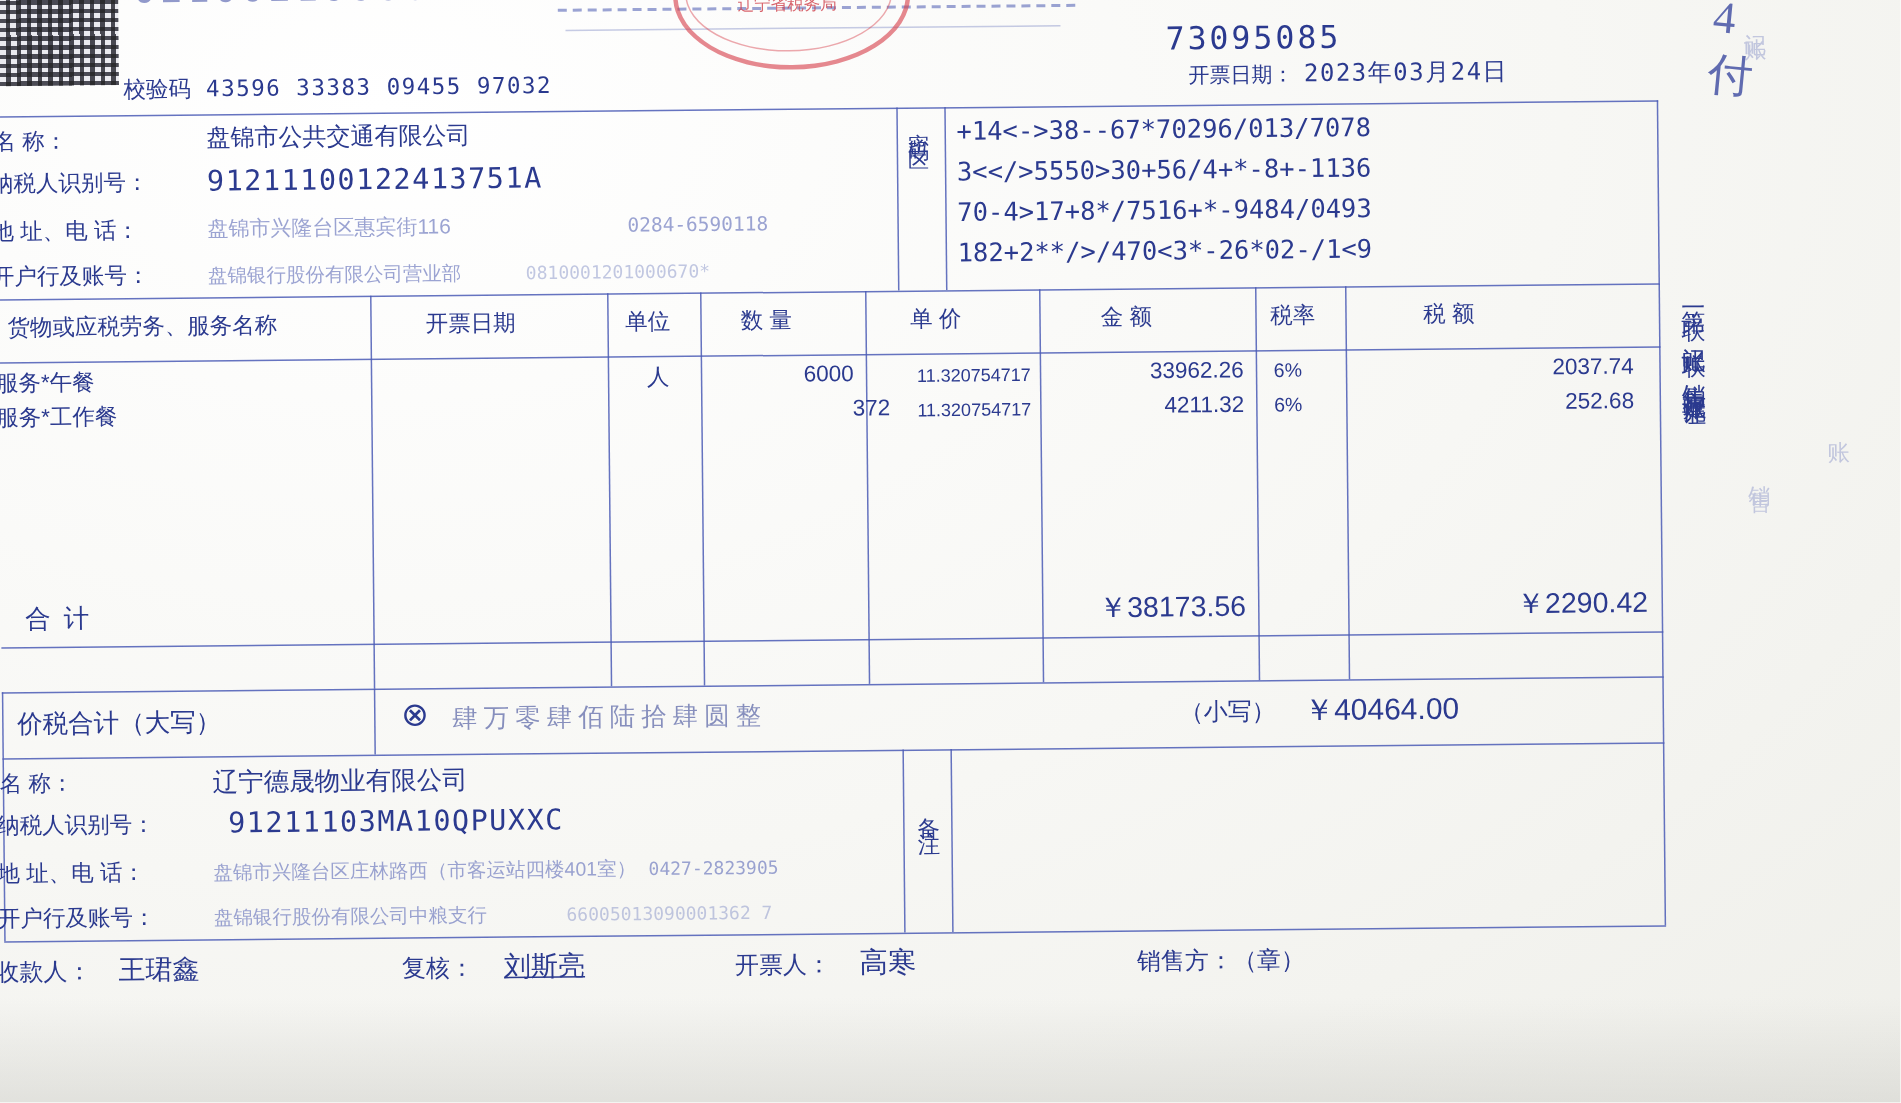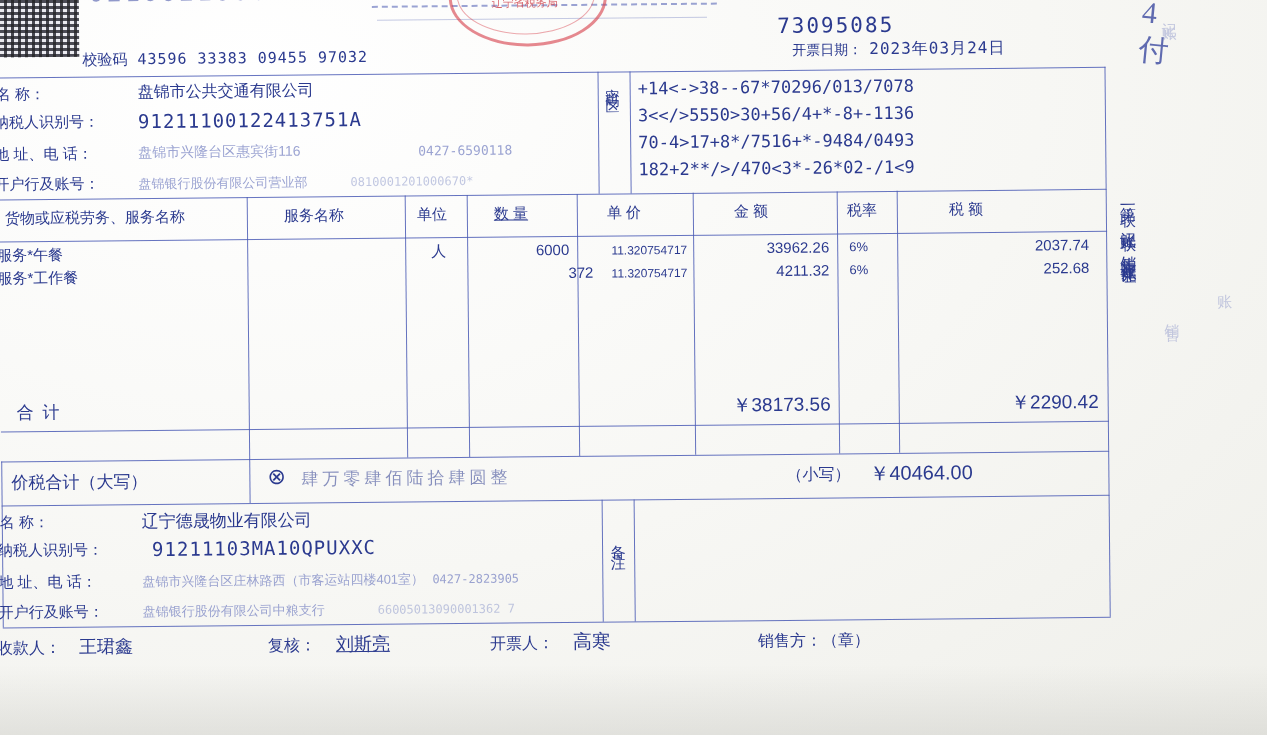--- a/index.html
+++ b/index.html
@@ -139,21 +139,21 @@
   <div class="ln v" style="left:1107px;top:84px;height:122px;"></div>
 
   <div class="txt" style="left:-2px;top:92px;font-size:15px;">名        称：</div>
   <div class="txt" style="left:140px;top:90px;font-size:16px;">盘锦市公共交通有限公司</div>
 
   <div class="txt" style="left:-4px;top:120px;font-size:15px;">纳税人识别号：</div>
   <div class="txt mono" style="left:140px;top:118px;font-size:19px;letter-spacing:1px;">91211100122413751A</div>
 
   <div class="txt" style="left:-4px;top:152px;font-size:15px;">地 址、电 话：</div>
   <div class="txt faint" style="left:140px;top:152px;font-size:14px;">盘锦市兴隆台区惠宾街116</div>
-  <div class="txt faint mono" style="left:420px;top:154px;font-size:13px;">0427-6590118</div>
+  <div class="txt faint mono" style="left:420px;top:154px;font-size:13px;">0284-6590118</div>
 
   <div class="txt" style="left:-4px;top:182px;font-size:15px;">开户行及账号：</div>
   <div class="txt faint" style="left:140px;top:183px;font-size:13px;">盘锦银行股份有限公司营业部</div>
   <div class="txt vfaint2 mono" style="left:352px;top:185px;font-size:12px;">0810001201000670*</div>
 
   <div class="vstrip" style="left:606px;top:90px;height:110px;font-size:14px;letter-spacing:6px;">密码区</div>
   <div class="txt mono" style="left:640px;top:91px;font-size:17px;letter-spacing:0px;">+14&lt;-&gt;38--67*70296/013/7078</div>
   <div class="txt mono" style="left:640px;top:118px;font-size:17px;">3&lt;&lt;/&gt;5550&gt;30+56/4+*-8+-1136</div>
   <div class="txt mono" style="left:640px;top:145px;font-size:17px;">70-4&gt;17+8*/7516+*-9484/0493</div>
   <div class="txt mono" style="left:640px;top:172px;font-size:17px;">182+2**/&gt;/470&lt;3*-26*02-/1&lt;9</div>
@@ -165,23 +165,23 @@
   <div class="ln v" style="left:248px;top:206px;height:262px;"></div>
   <div class="ln v" style="left:406px;top:206px;height:262px;"></div>
   <div class="ln v" style="left:468px;top:206px;height:262px;"></div>
   <div class="ln v" style="left:578px;top:206px;height:262px;"></div>
   <div class="ln v" style="left:694px;top:206px;height:262px;"></div>
   <div class="ln v" style="left:838px;top:206px;height:262px;"></div>
   <div class="ln v" style="left:898px;top:206px;height:262px;"></div>
   <div class="ln v" style="left:1107px;top:206px;height:262px;"></div>
 
   <div class="txt" style="left:6px;top:216px;font-size:15px;">货物或应税劳务、服务名称</div>
-  <div class="txt" style="left:285px;top:216px;font-size:15px;">服务名称</div>
+  <div class="txt" style="left:285px;top:216px;font-size:15px;">开票日期</div>
   <div class="txt" style="left:418px;top:216px;font-size:15px;text-align:center;">单位</div>
-  <div class="txt" style="left:495px;top:216px;font-size:15px;text-decoration:underline;">数  量</div>
+  <div class="txt" style="left:495px;top:216px;font-size:15px;">数  量</div>
   <div class="txt" style="left:608px;top:216px;font-size:15px;text-align:center;">单  价</div>
   <div class="txt" style="left:735px;top:216px;font-size:15px;">金        额</div>
   <div class="txt" style="left:848px;top:216px;font-size:15px;">税率</div>
   <div class="txt" style="left:950px;top:216px;font-size:15px;">税        额</div>
 
   <div class="txt" style="left:-2px;top:253px;font-size:15px;">服务*午餐</div>
   <div class="txt" style="left:432px;top:253px;font-size:15px;">人</div>
   <div class="txt r" style="left:470px;top:253px;width:100px;font-size:15px;">6000</div>
   <div class="txt r" style="left:588px;top:256px;width:100px;font-size:12px;">11.320754717</div>
   <div class="txt r" style="left:700px;top:253px;width:130px;font-size:15px;">33962.26</div>

